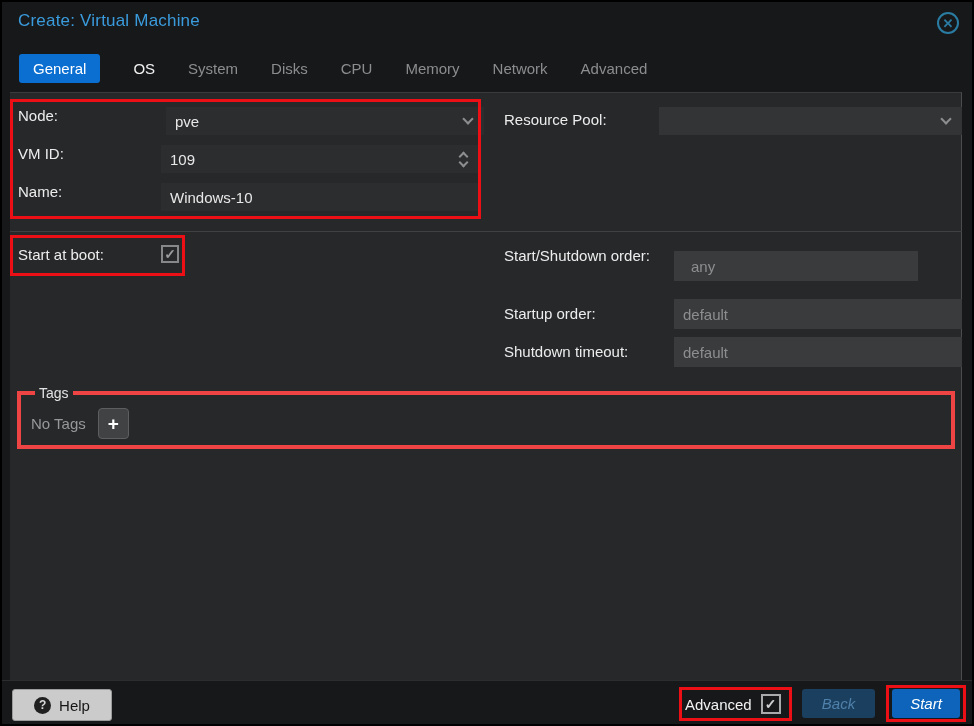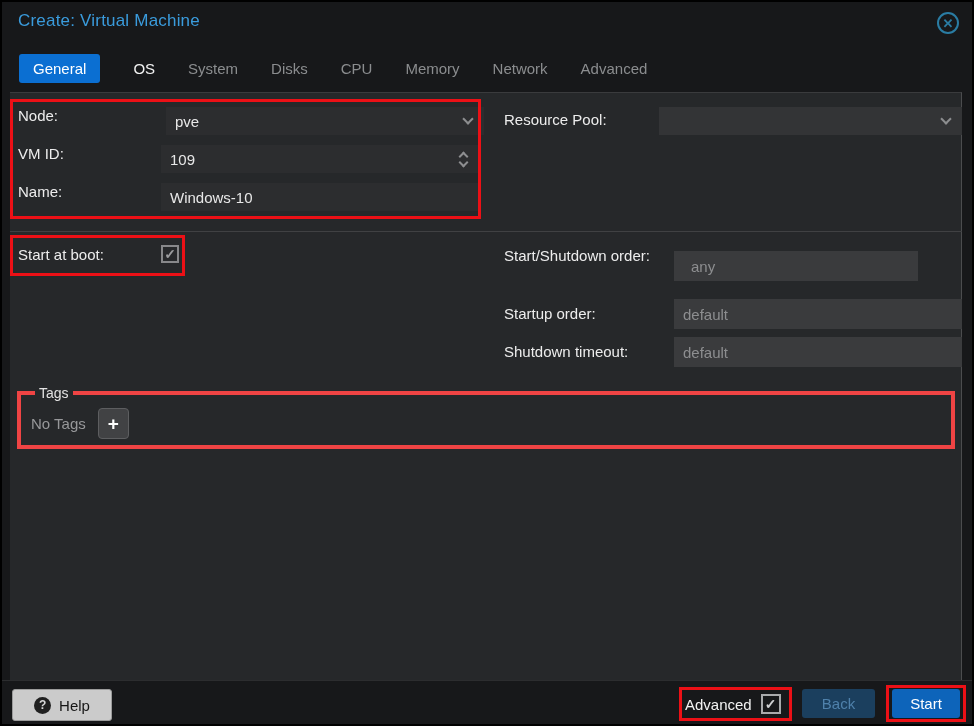--- a/index.html
+++ b/index.html
@@ -102,21 +102,21 @@
   .help-btn .t { font-size:15px; color:#161616; }
   .advanced-wrap {
     position:absolute; left:683px; top:692px;
     display:flex; align-items:center; gap:9px;
   }
   .advanced-wrap .t { font-size:15px; color:#f3f3f3; }
   .advanced-wrap .checkbox { border-color:#a9aaac; color:#cfd0d2; width:20px; height:20px; }
   .btn {
     position:absolute; height:29px; border:0; border-radius:3px;
     font-size:15px; font-family:"Liberation Sans", sans-serif; cursor:pointer;
-    display:flex; align-items:center; justify-content:center;
+    display:flex; align-items:center; justify-content:center;font-style:italic;
   }
   .btn.back { left:800px; top:687px; width:73px; background:#1b3f5e; color:#4f81ab; }
   .btn.next { left:890px; top:687px; width:68px; background:#0d64ba; color:#fff; }
   
   .annot { position:absolute; border:3px solid #ec1016; pointer-events:none; }
   .annot.a1 { left:8px;   top:97px;  width:471px; height:120px; }
   .annot.a2 { left:8px;   top:233px; width:175px; height:41px;  }
   .annot.a3 { left:677px; top:685px; width:113px; height:34px;  }
   .annot.a4 { left:884px; top:683px; width:80px;  height:37px;  }
 </style>

